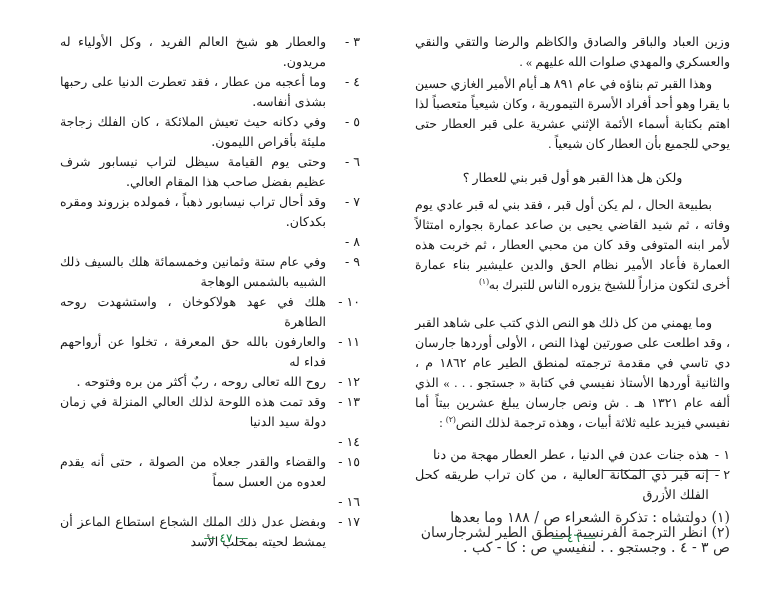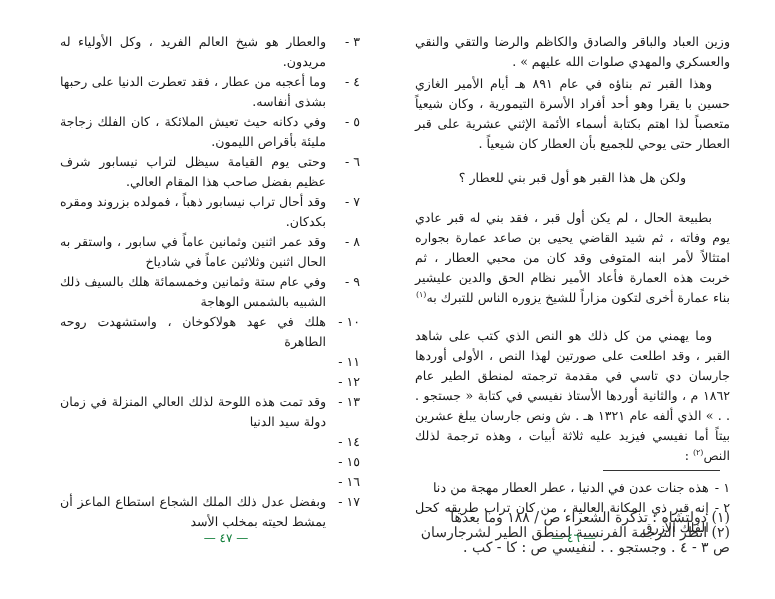--- a/index.html
+++ b/index.html
@@ -16,23 +16,23 @@
   .page-right { left: 388px; width: 387px; }
 
   .text-block {
     position: absolute;
     font-size: 12.6px;
     line-height: 20px;
     text-align: justify;
   }
   
   .right-body { top: 32px; right: 45px; width: 315px; }
-  .right-body p { margin: 0; text-indent: 18px; }
+  .right-body p { margin: 0; text-indent: 18px; font-family: Liberation Serif, serif; }
   .right-body p.gap { margin-top: 2px; }
-  .right-body p.question { text-align: center; text-indent: 0; margin-top: 14px; margin-bottom: 20px; }
+  .right-body p.question { text-align: center; text-indent: 0; margin-top: 14px; margin-bottom: 7px; }
   .right-body p.no-indent { text-indent: 0; }
 
   .verses { margin-top: 12px; }
   .verse { display: flex; gap: 6px; font-size: 12.8px; line-height: 20px; }
   .verse .num { flex: 0 0 auto; }
   .verse .txt { flex: 1 1 auto; }
 
   .fn-rule {
     position: absolute; top: 470px; right: 55px; width: 117px;
     border-top: 1px solid #333;
@@ -79,45 +79,47 @@
     <div class="item">
         <span class="num">٦ -</span>
         <span class="txt">وحتى يوم القيامة سيظل لتراب نيسابور شرف عظيم بفضل صاحب هذا المقام العالي.</span>
       </div>
     <div class="item">
         <span class="num">٧ -</span>
         <span class="txt">وقد أحال تراب نيسابور ذهباً ، فمولده بزروند ومقره بكدكان.</span>
       </div>
     <div class="item">
         <span class="num">٨ -</span>
-        <span class="txt">وقد عمر اثنين وثمانين عاماً في سابور ، واستقر به الحال اثنين وثلاثين عاماً في شادياخ</span>
       </div>
     <div class="item">
         <span class="num">٩ -</span>
         <span class="txt">وفي عام ستة وثمانين وخمسمائة هلك بالسيف ذلك الشبيه بالشمس الوهاجة</span>
       </div>
     <div class="item">
         <span class="num">١٠ -</span>
         <span class="txt">هلك في عهد هولاكوخان ، واستشهدت روحه الطاهرة</span>
       </div>
     <div class="item">
         <span class="num">١١ -</span>
+        <span class="txt">والعارفون بالله حق المعرفة ، تخلوا عن أرواحهم فداء له</span>
       </div>
     <div class="item">
         <span class="num">١٢ -</span>
+        <span class="txt">روح الله تعالى روحه ، ربٌ أكثر من بره وفتوحه .</span>
       </div>
     <div class="item">
         <span class="num">١٣ -</span>
         <span class="txt">وقد تمت هذه اللوحة لذلك العالي المنزلة في زمان دولة سيد الدنيا</span>
       </div>
     <div class="item">
         <span class="num">١٤ -</span>
       </div>
     <div class="item">
         <span class="num">١٥ -</span>
+        <span class="txt">والقضاء والقدر جعلاه من الصولة ، حتى أنه يقدم لعدوه من العسل سماً</span>
       </div>
     <div class="item">
         <span class="num">١٦ -</span>
       </div>
     <div class="item">
         <span class="num">١٧ -</span>
         <span class="txt">وبفضل عدل ذلك الملك الشجاع استطاع الماعز أن يمشط لحيته بمخلب الأسد</span>
       </div>
 
   </div>

